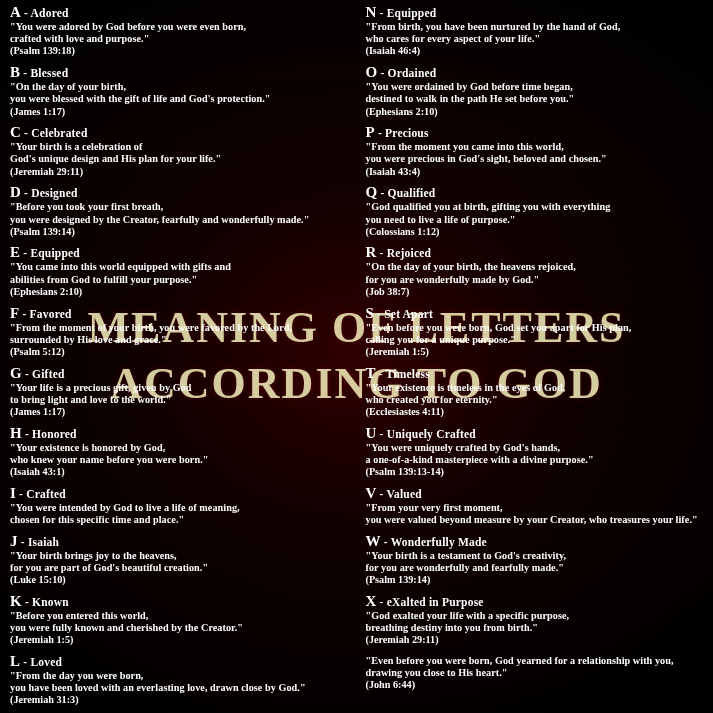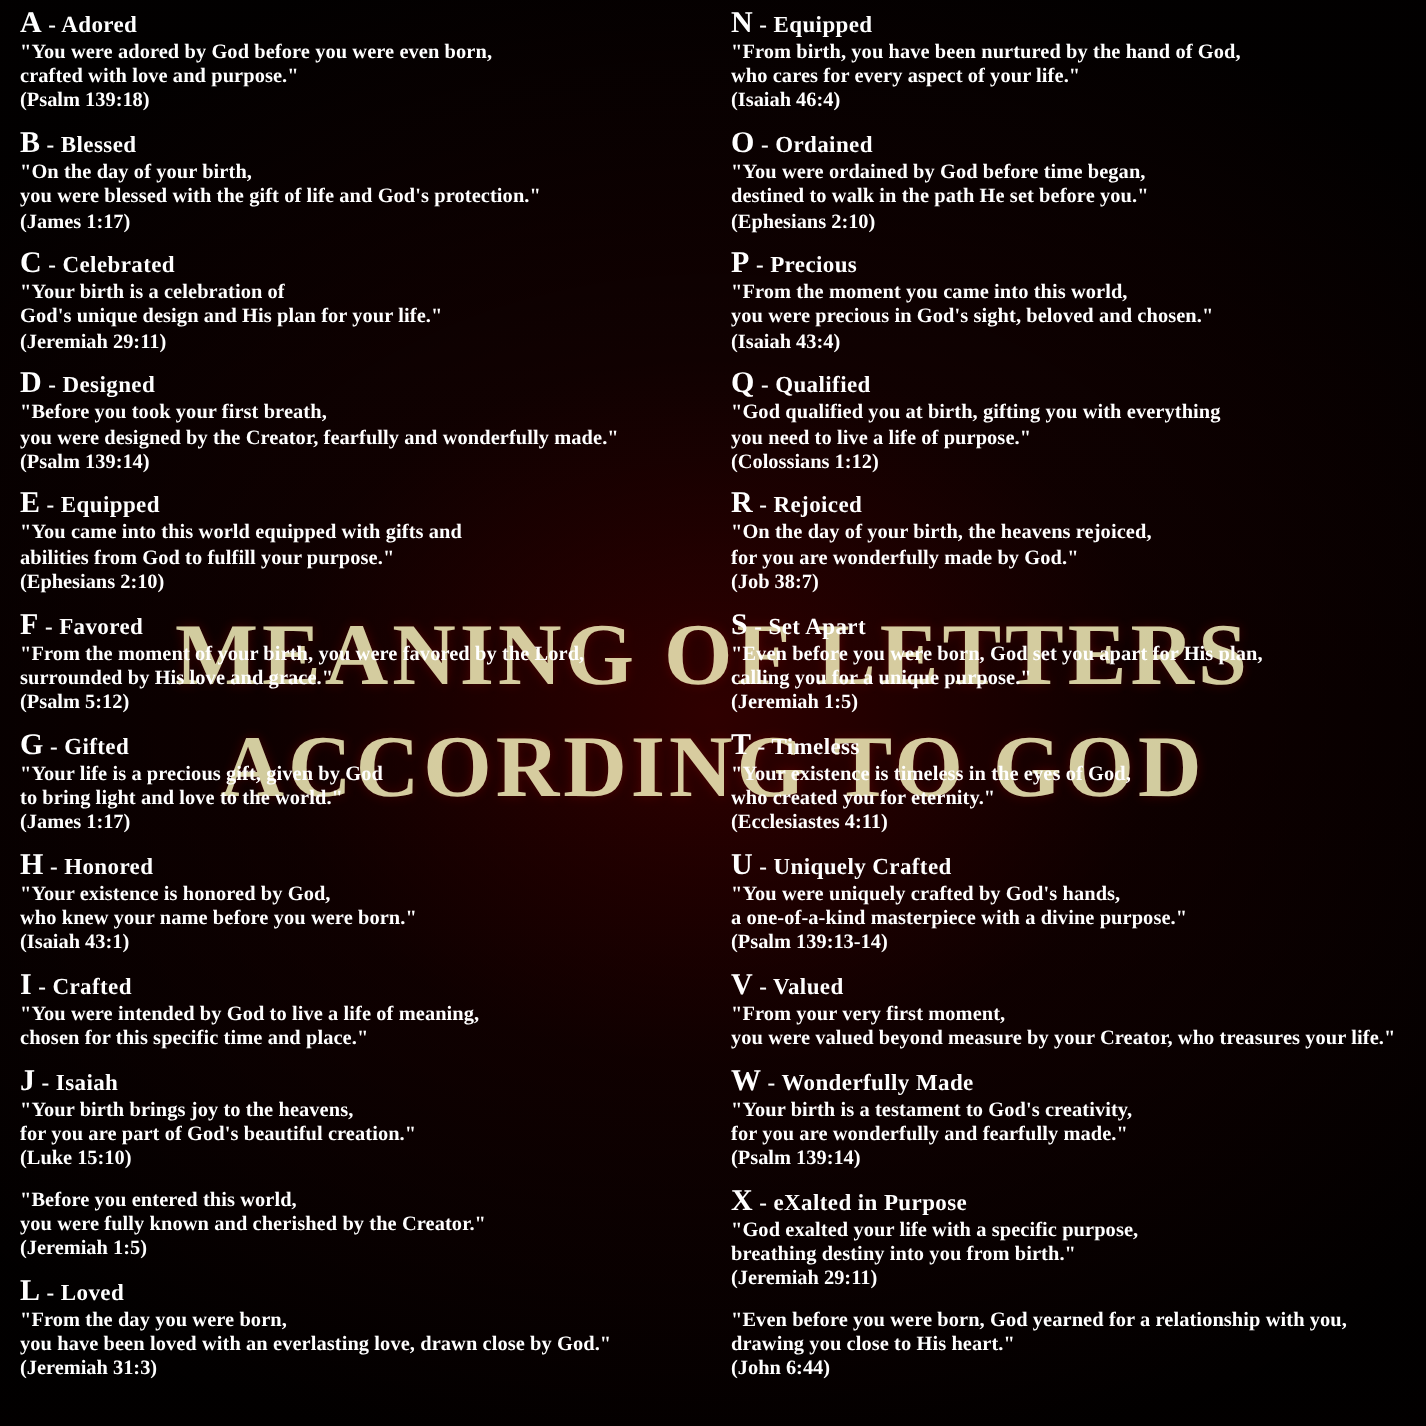--- a/index.html
+++ b/index.html
@@ -168,20 +168,21 @@
       </div>
 
       <div class="entry">
         <div class="entry-head"><span class="letter">J</span> - <span>Isaiah</span></div>
         <div class="entry-body">"Your birth brings joy to the heavens,
 for you are part of God's beautiful creation."</div>
         <div class="entry-ref">(Luke 15:10)</div>
       </div>
 
       <div class="entry">
+        <div class="entry-head"><span class="letter">K</span> - <span>Known</span></div>
         <div class="entry-body">"Before you entered this world,
 you were fully known and cherished by the Creator."</div>
         <div class="entry-ref">(Jeremiah 1:5)</div>
       </div>
 
       <div class="entry">
         <div class="entry-head"><span class="letter">L</span> - <span>Loved</span></div>
         <div class="entry-body">"From the day you were born,
 you have been loved with an everlasting love, drawn close by God."</div>
         <div class="entry-ref">(Jeremiah 31:3)</div>

